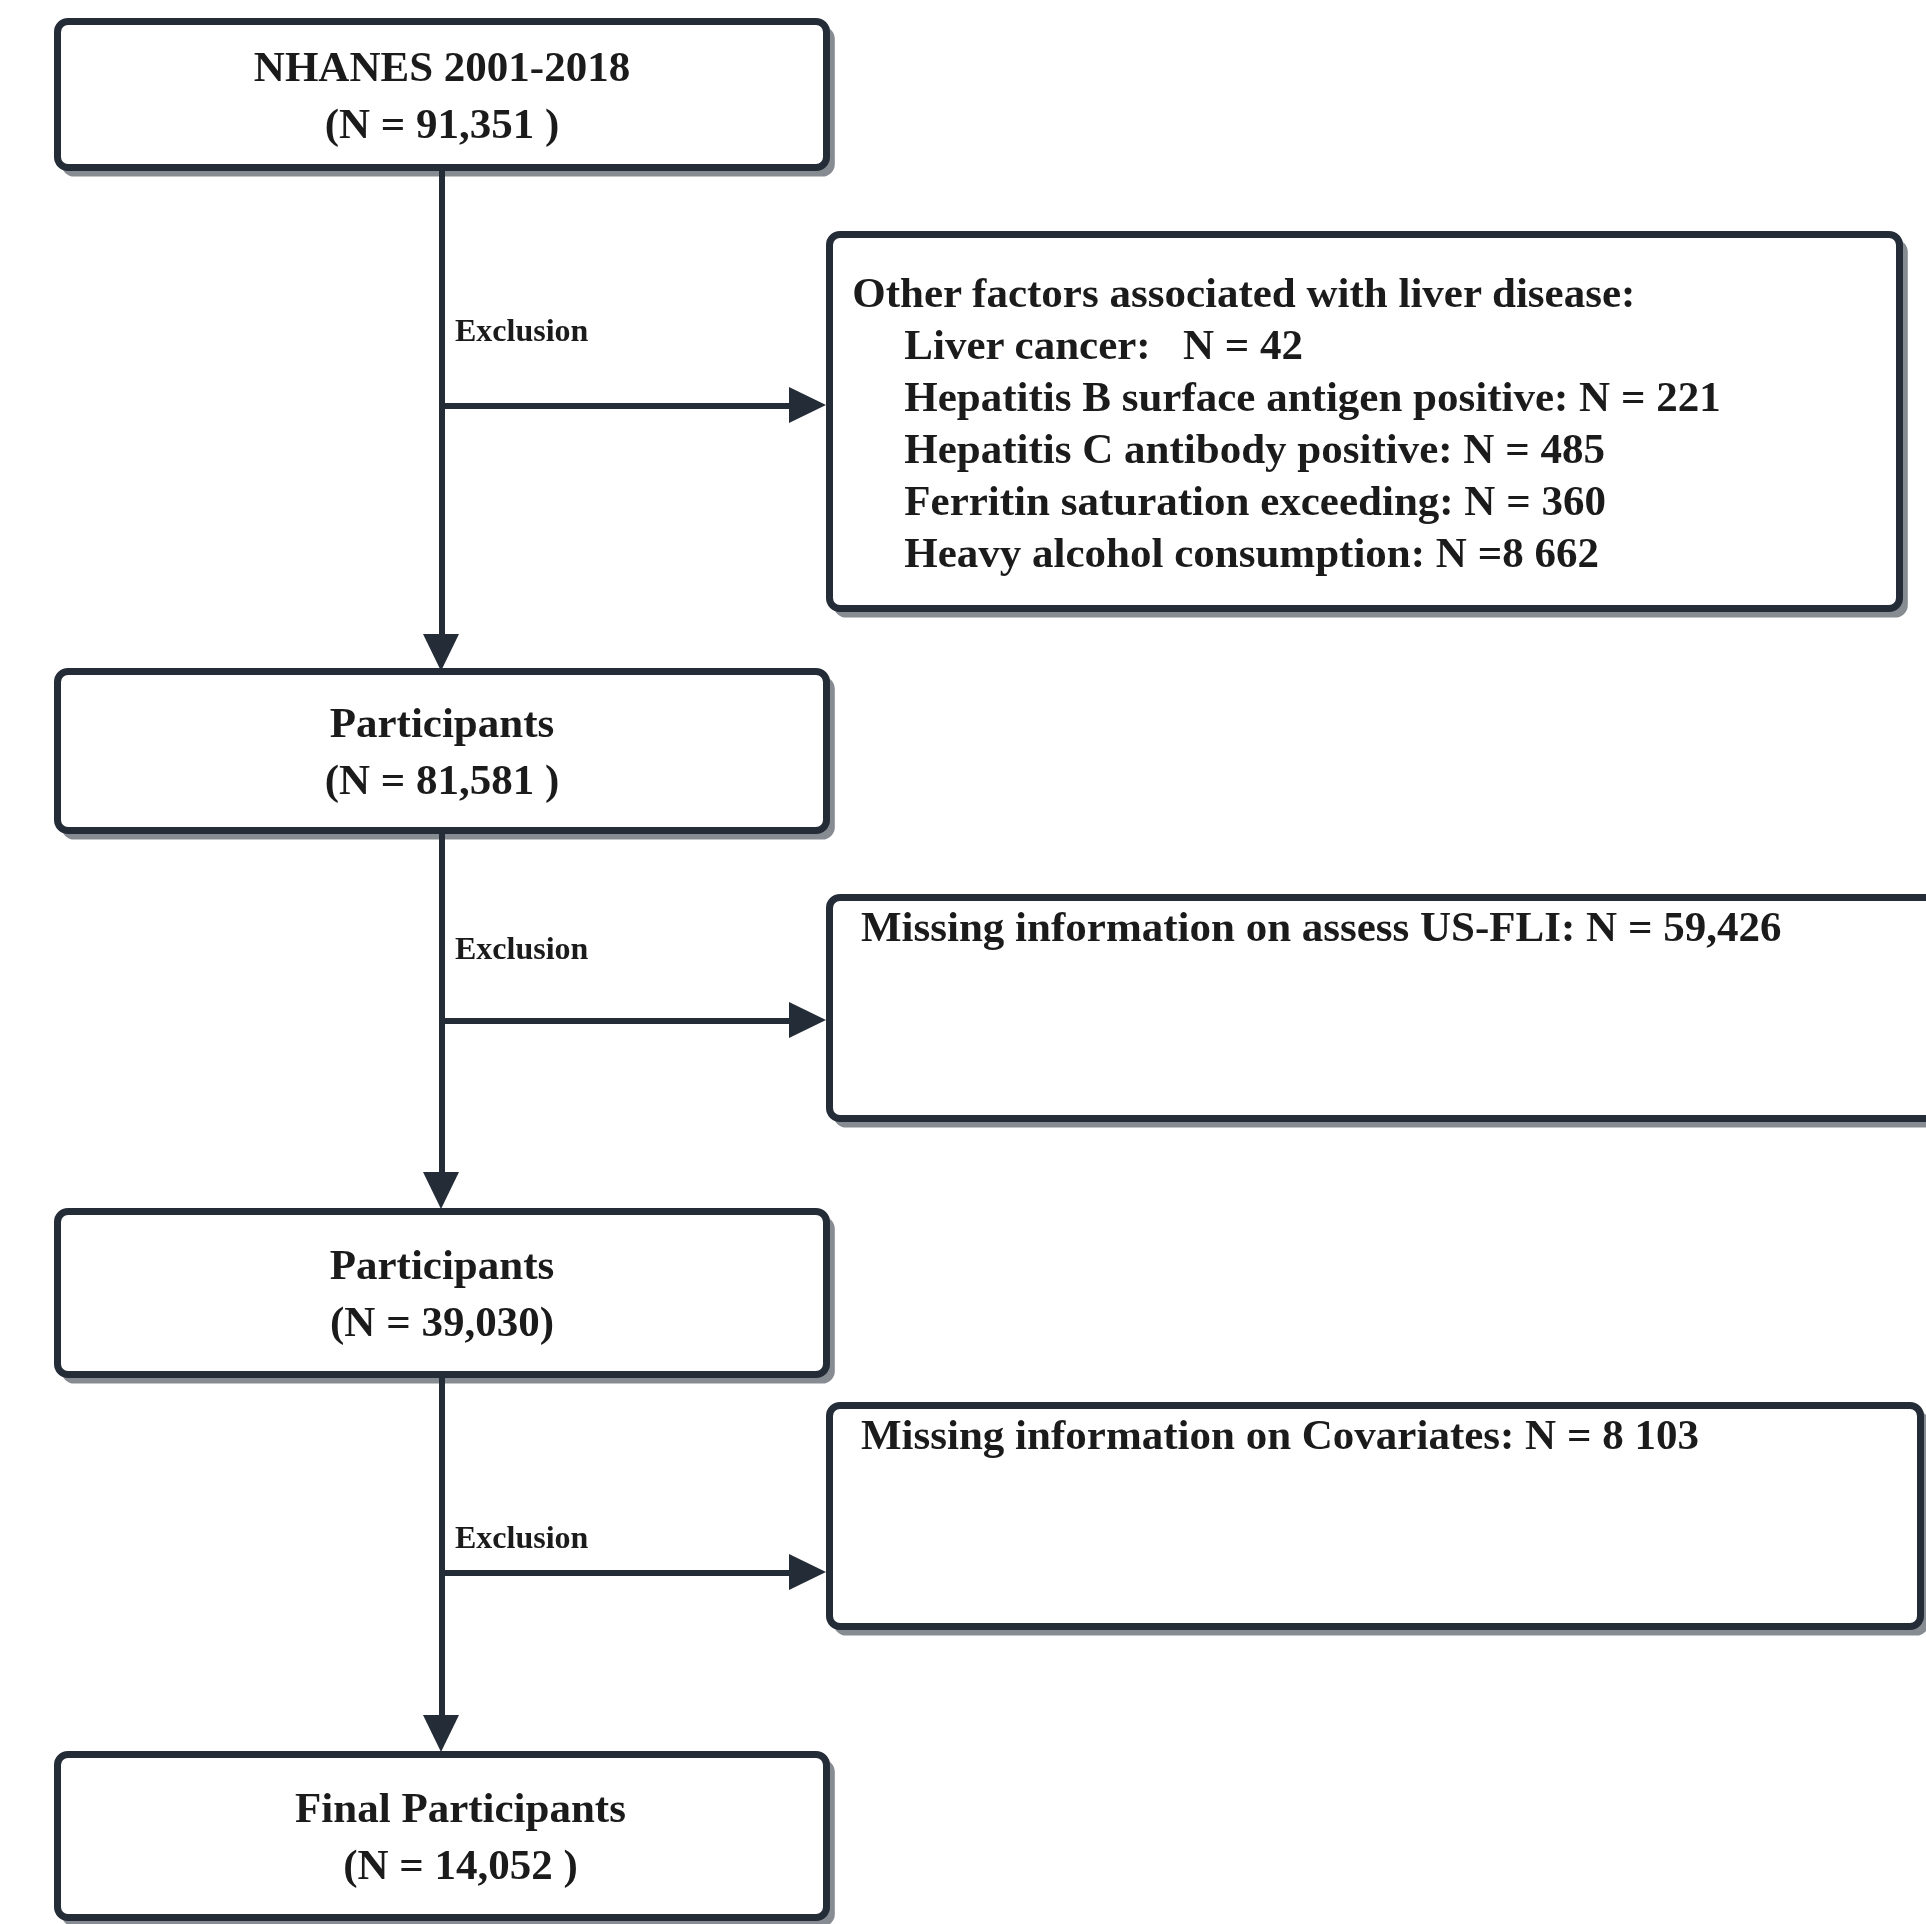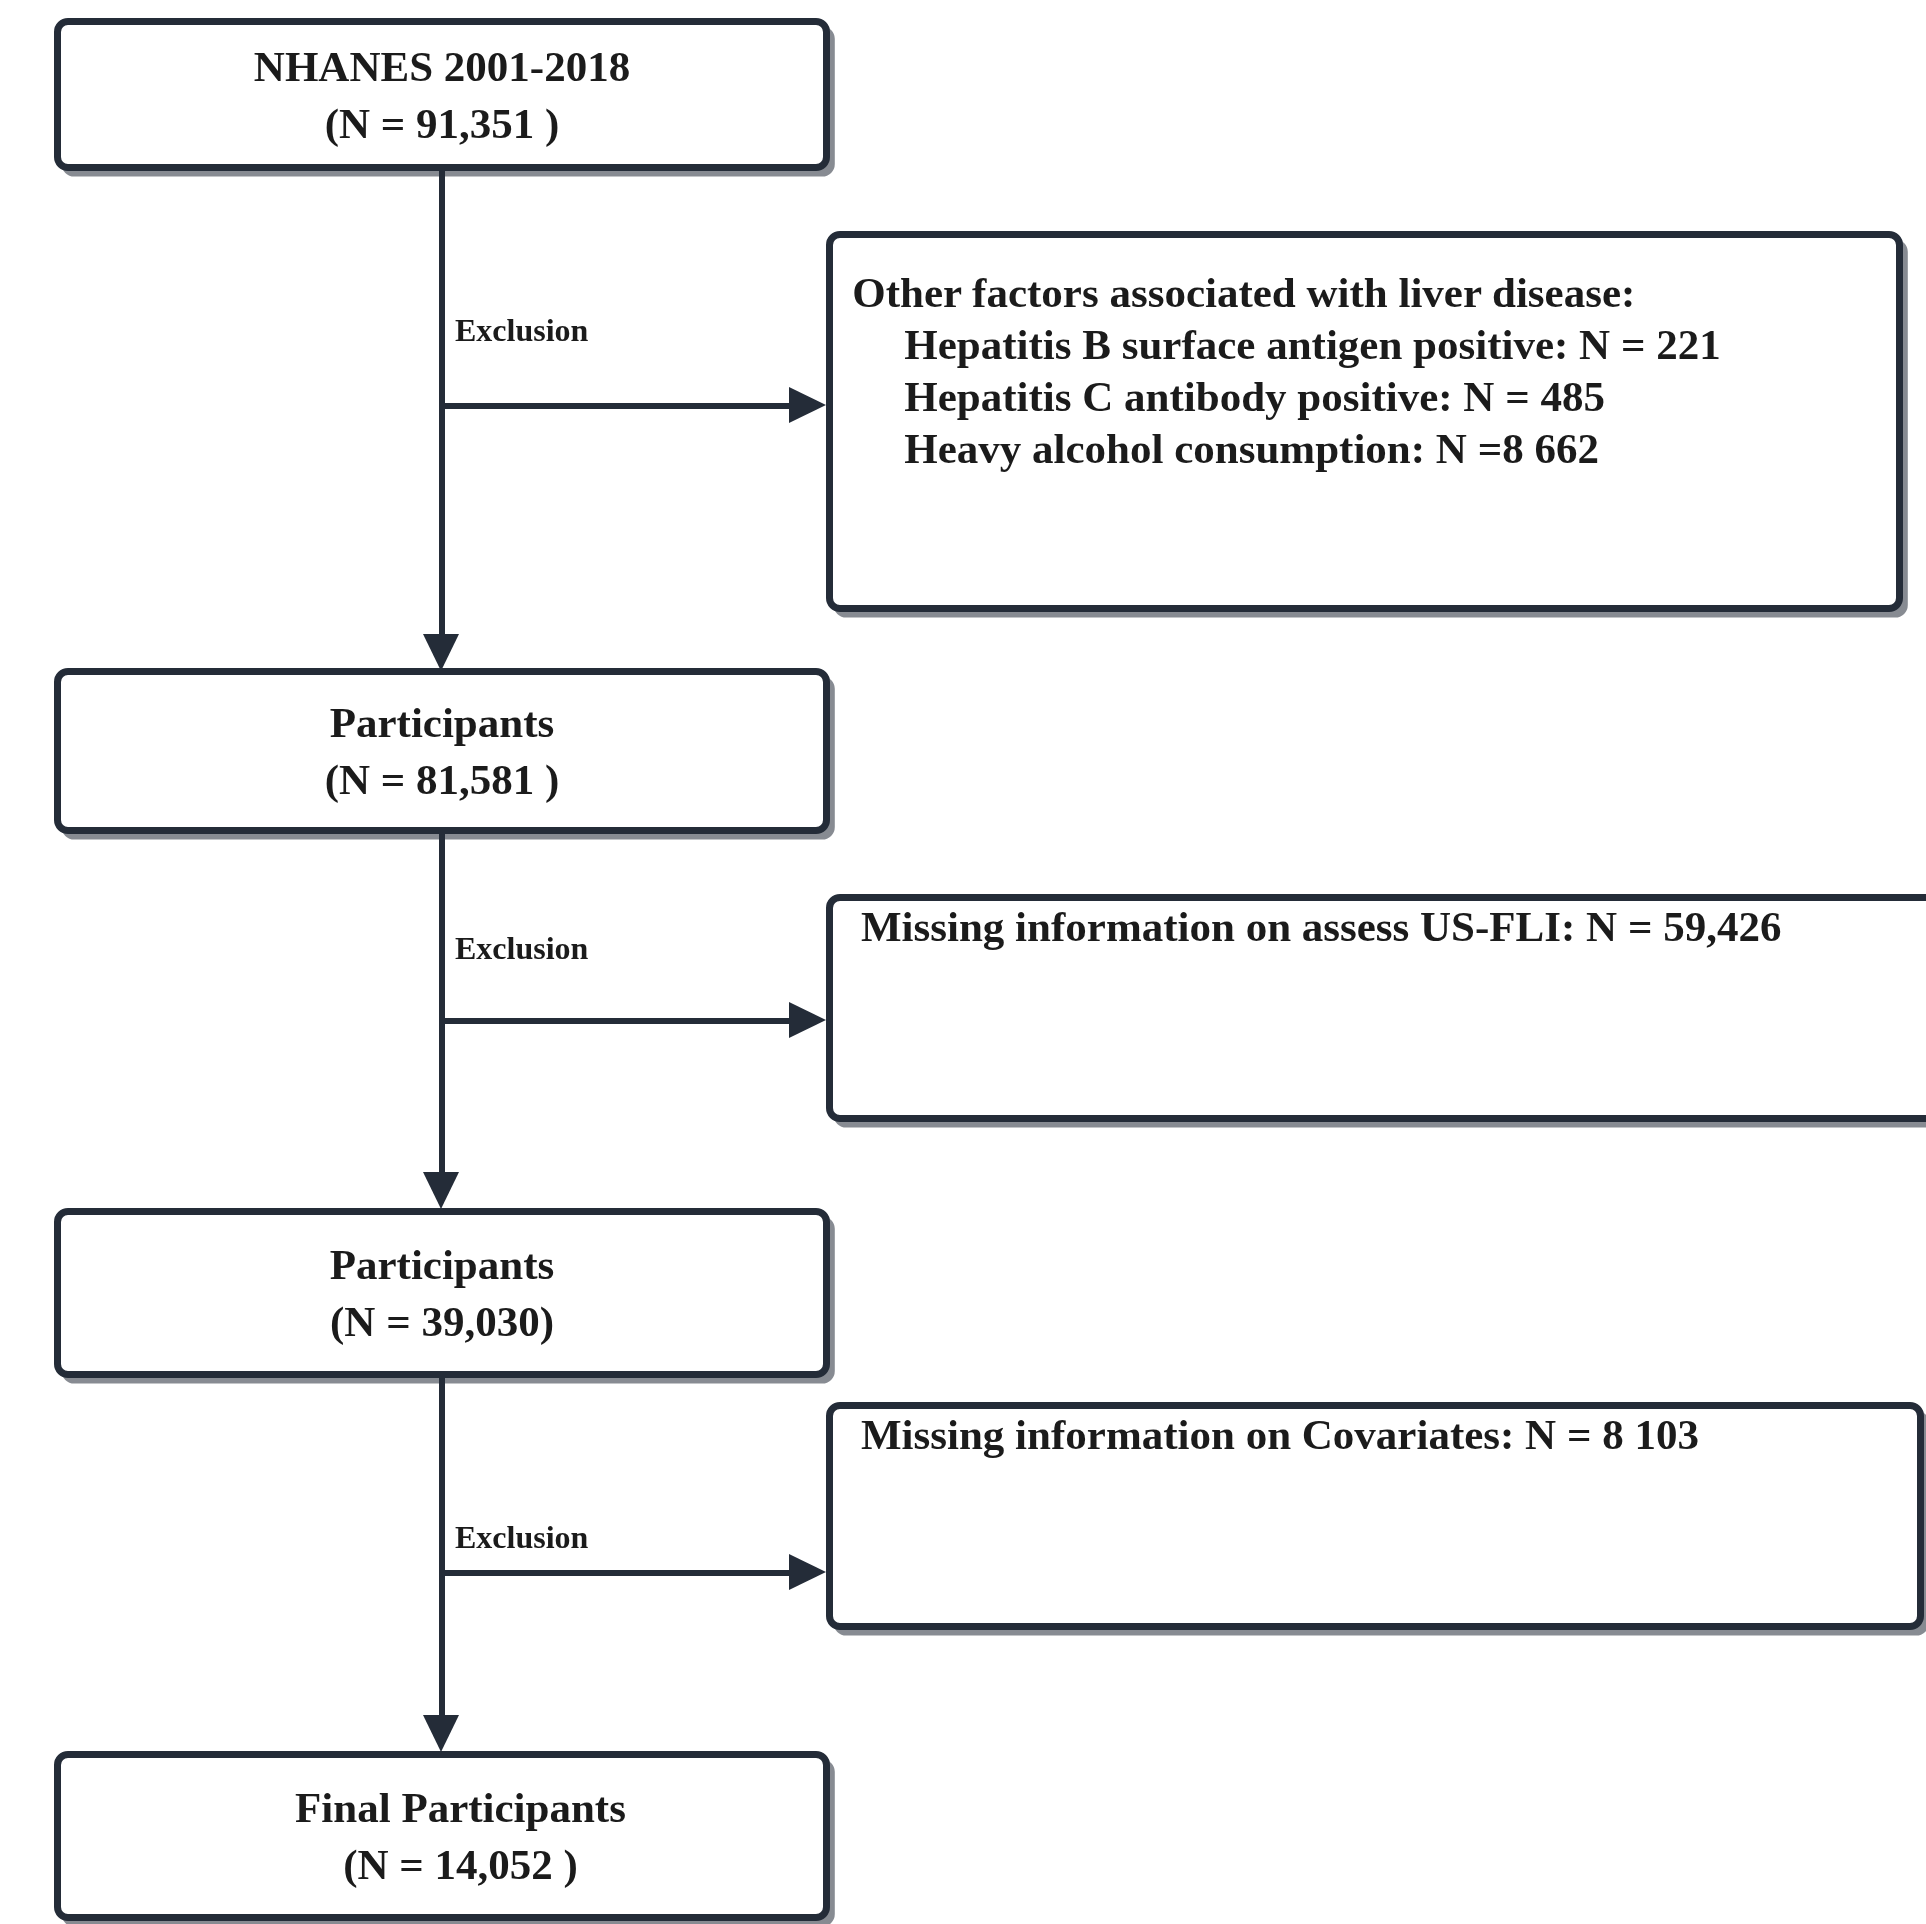--- a/index.html
+++ b/index.html
@@ -96,22 +96,24 @@
     <div class="bline">(N = 39,030)</div>
   </div>
 
   <div class="node flow-box" style="top:1751px;height:170px;padding-left:37px;">
     <div class="bline">Final Participants</div>
     <div class="bline">(N = 14,052 )</div>
   </div>
 
   <div class="node excl-box" style="left:793px;top:231px;width:1077px;height:381px;padding:29px 18px 0 19.3px;">
     <div class="excl-line">Other factors associated with liver disease:</div>
+    <div class="excl-line indented">Liver cancer:   N = 42</div>
     <div class="excl-line indented">Hepatitis B surface antigen positive: N = 221</div>
     <div class="excl-line indented">Hepatitis C antibody positive: N = 485</div>
+    <div class="excl-line indented">Ferritin saturation exceeding: N = 360</div>
     <div class="excl-line indented">Heavy alcohol consumption: N =8 662</div>
   </div>
 
   <div class="node excl-box centered" style="left:793px;top:894px;width:1123px;height:228px;padding:0 14px 0 28px;">
     <div class="excl-line">Missing information on assess US-FLI: N = 59,426</div>
   </div>
 
   <div class="node excl-box centered" style="left:793px;top:1402px;width:1098px;height:228px;padding:0 14px 0 28px;">
     <div class="excl-line">Missing information on Covariates: N = 8 103</div>
   </div>

